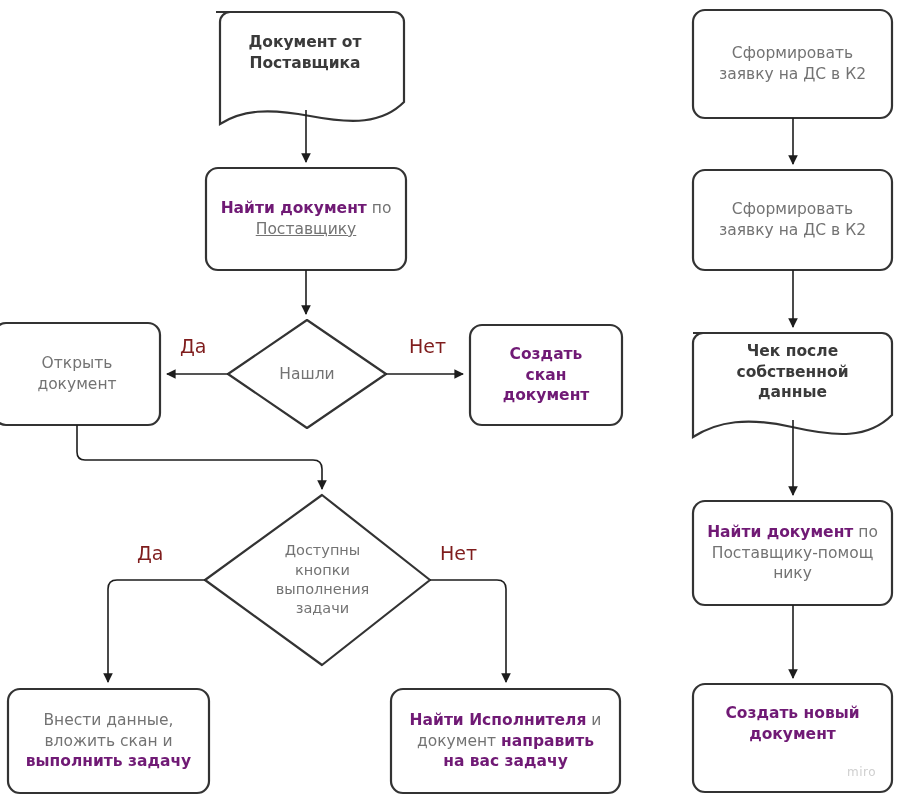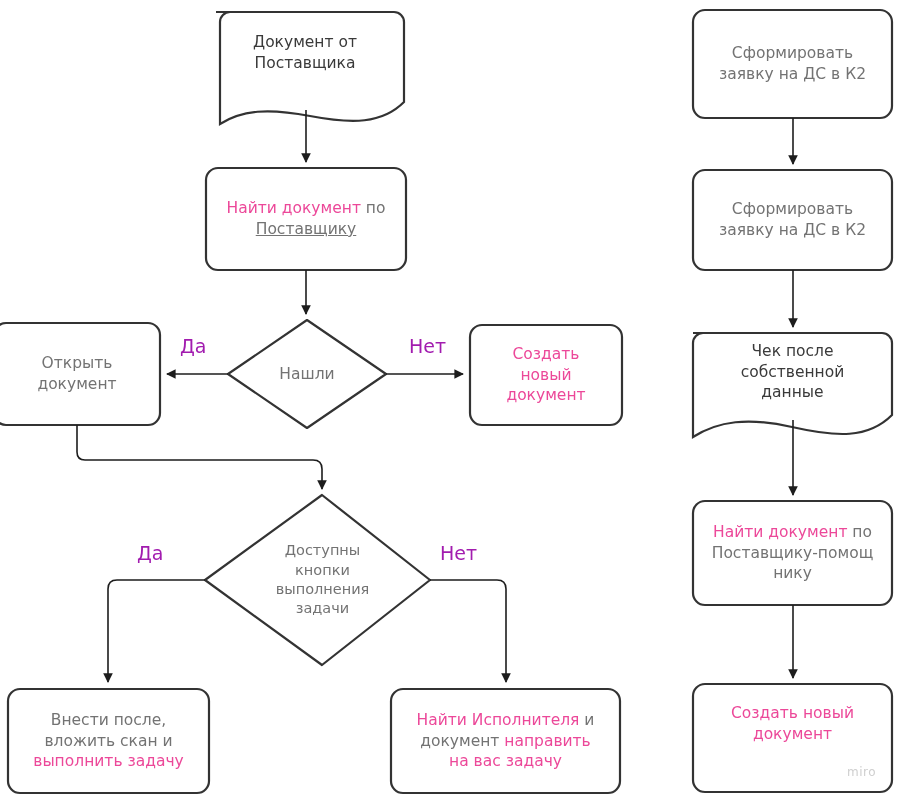--- a/index.html
+++ b/index.html
@@ -29,27 +29,27 @@
     display: flex;
     align-items: center;
     justify-content: center;
     text-align: center;
     line-height: 1.34;
     color: #3a3a3a;
     font-size: 15.5px;
     pointer-events: none;
   }
   .node-text > span { display: block; width: 100%; }
-  .b { font-weight: normal; }
-  .teal { color: #ec4899; font-weight: normal; }
+  .b { font-weight: bold; }
+  .teal { color: #701a75; font-weight: bold; }
   .blk { color: #737373; font-weight: normal; }
   .u { text-decoration: underline; }
   .edge-label {
     position: absolute;
-    color: #a21caf;
+    color: #7f1d1d;
     font-size: 19px;
     white-space: nowrap;
   }
   .watermark {
     position: absolute;
     right: 24px;
     bottom: 22px;
     color: #cfcfcf;
     font-size: 12px;
     letter-spacing: 0.5px;
@@ -146,37 +146,37 @@
   <div class="node-text" style="left:-6px; top:323px; width:166px; height:102px;">
     <span>
       <span class="blk">Открыть</span><br>
       <span class="blk">документ</span>
     </span>
   </div>
 
   <div class="node-text" style="left:470px; top:325px; width:152px; height:100px;">
     <span>
       <span class="teal">Создать</span><br>
-      <span class="teal">новый</span><br>
+      <span class="teal">скан</span><br>
       <span class="teal">документ</span>
     </span>
   </div>
 
   <div class="node-text" style="left:245px; top:500px; width:155px; height:160px; font-size:14.5px;">
     <span>
       <span class="blk">Доступны</span><br>
       <span class="blk">кнопки</span><br>
       <span class="blk">выполнения</span><br>
       <span class="blk">задачи</span>
     </span>
   </div>
 
   <div class="node-text" style="left:8px; top:689px; width:201px; height:104px;">
     <span>
-      <span class="blk">Внести после,</span><br>
+      <span class="blk">Внести данные,</span><br>
       <span class="blk">вложить скан и</span><br>
       <span class="teal">выполнить задачу</span>
     </span>
   </div>
 
   <div class="node-text" style="left:391px; top:689px; width:229px; height:104px;">
     <span>
       <span class="teal">Найти Исполнителя</span><span class="blk"> и</span><br>
       <span class="blk">документ </span><span class="teal">направить</span><br>
       <span class="teal">на вас задачу</span>

